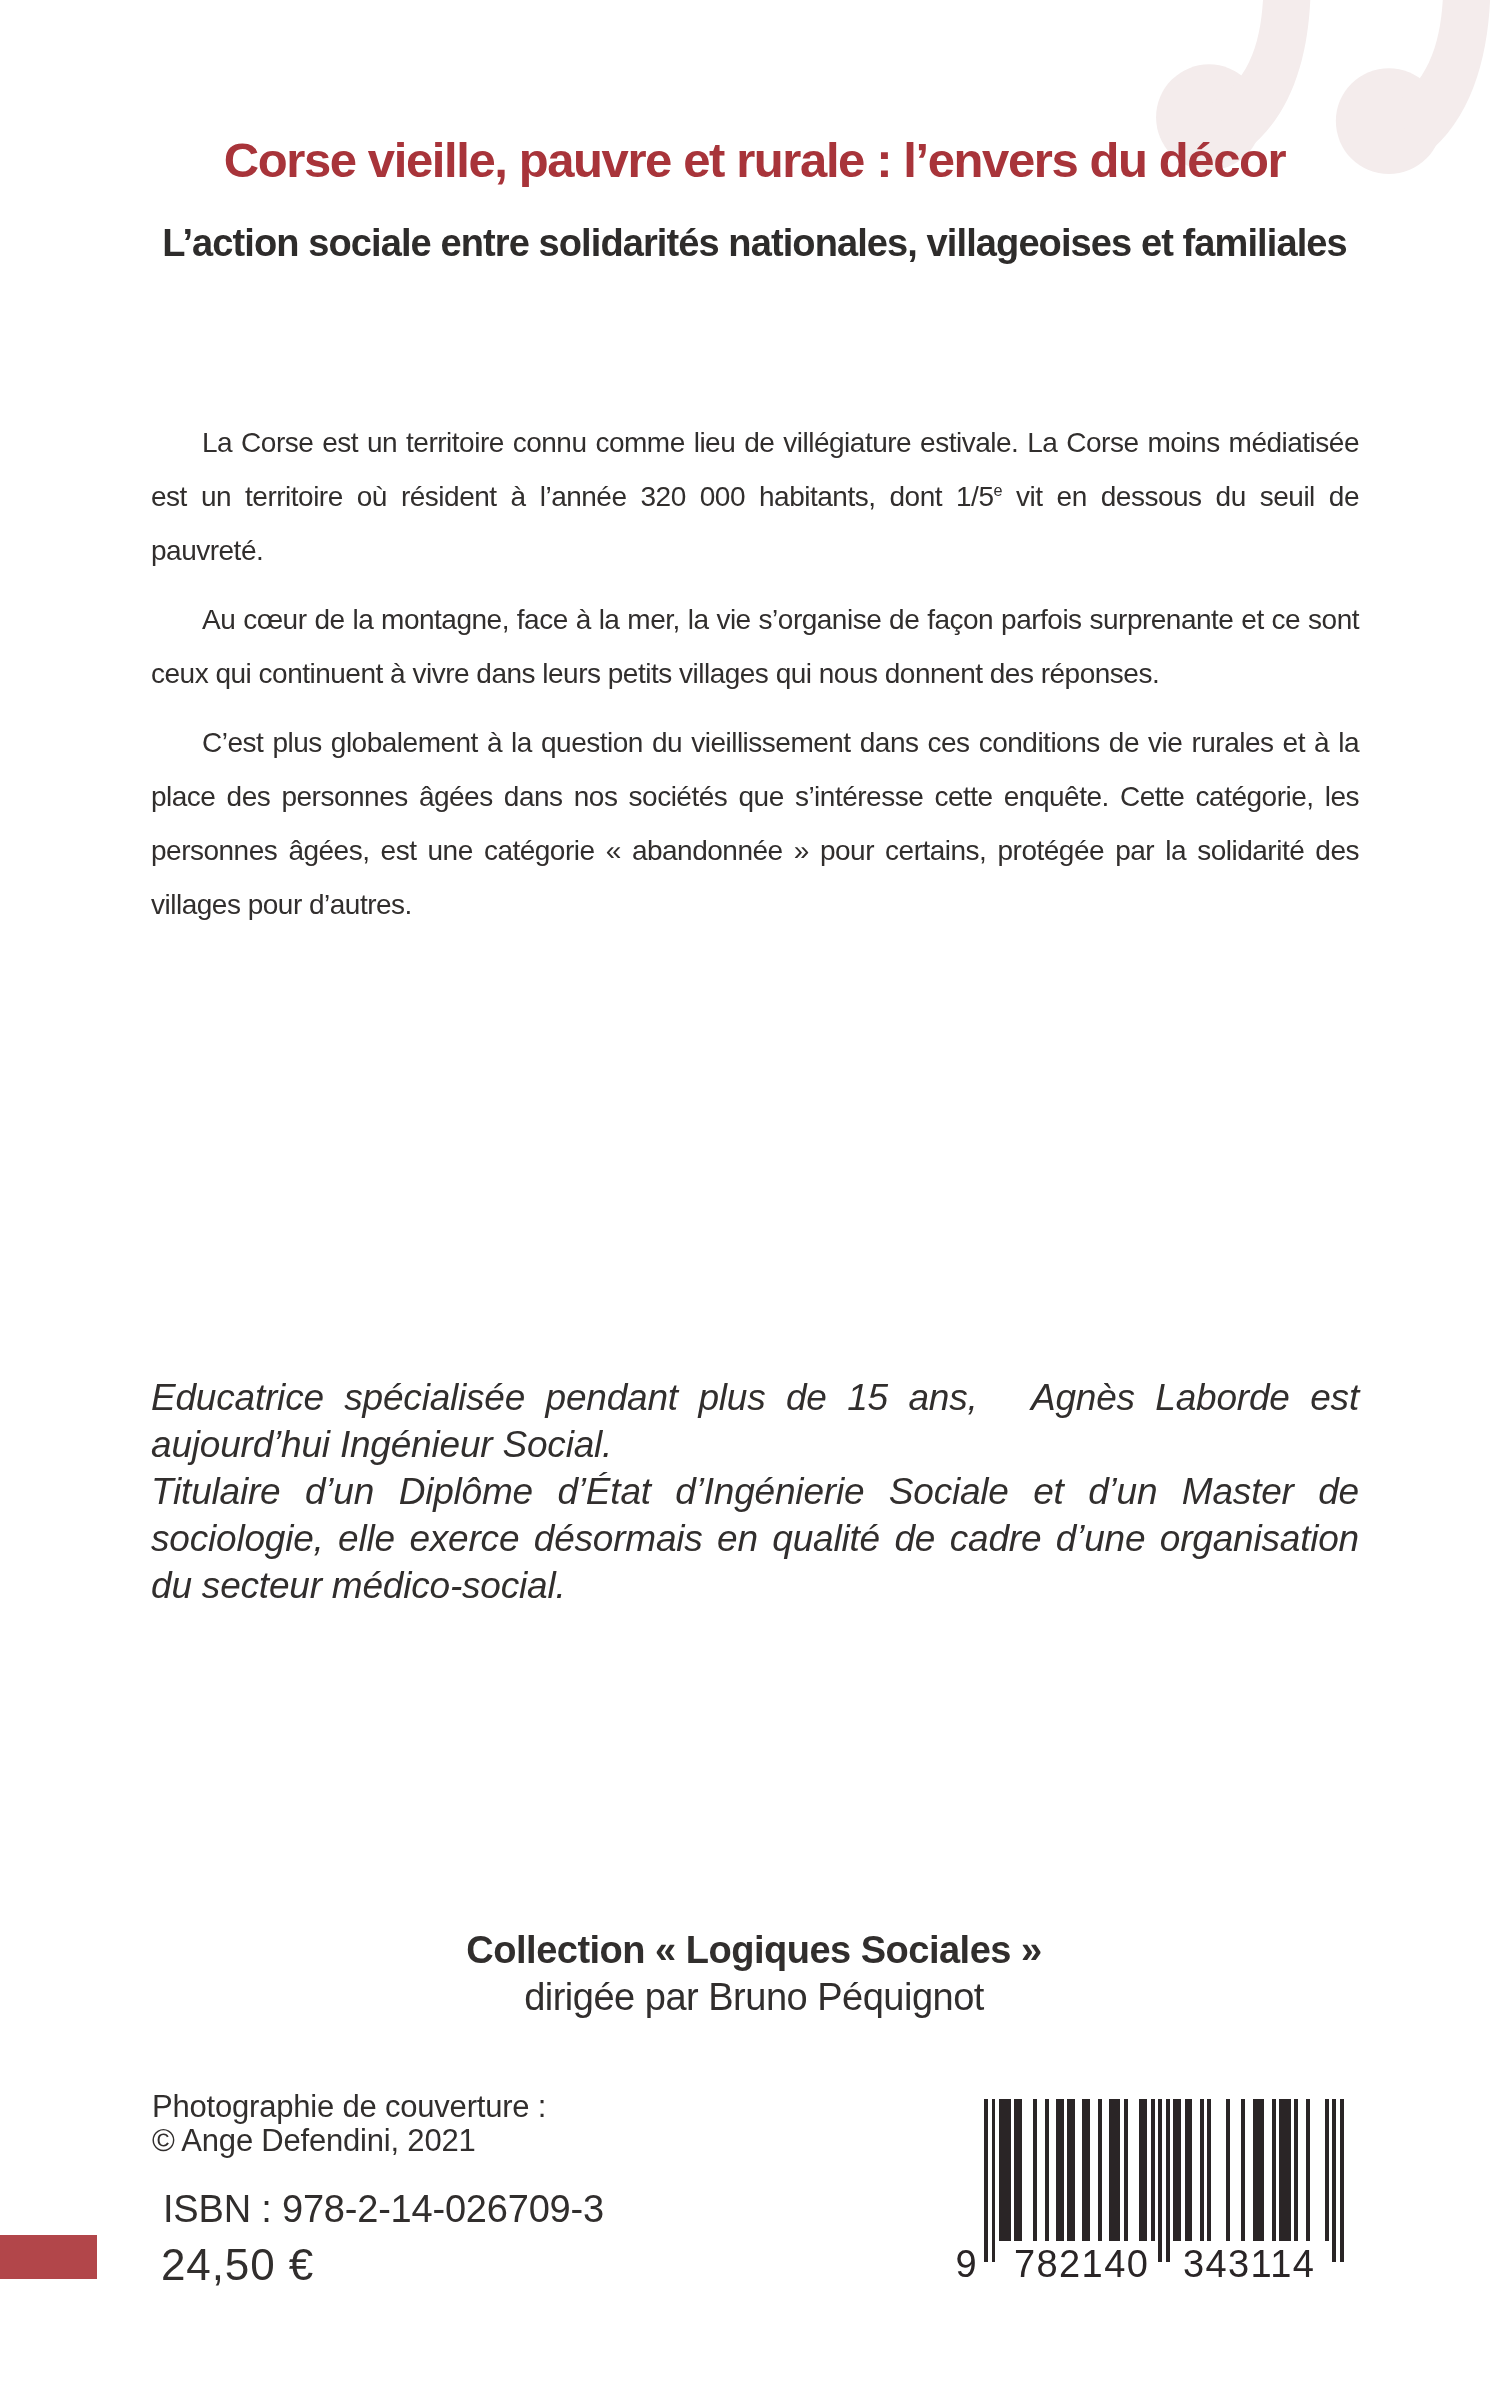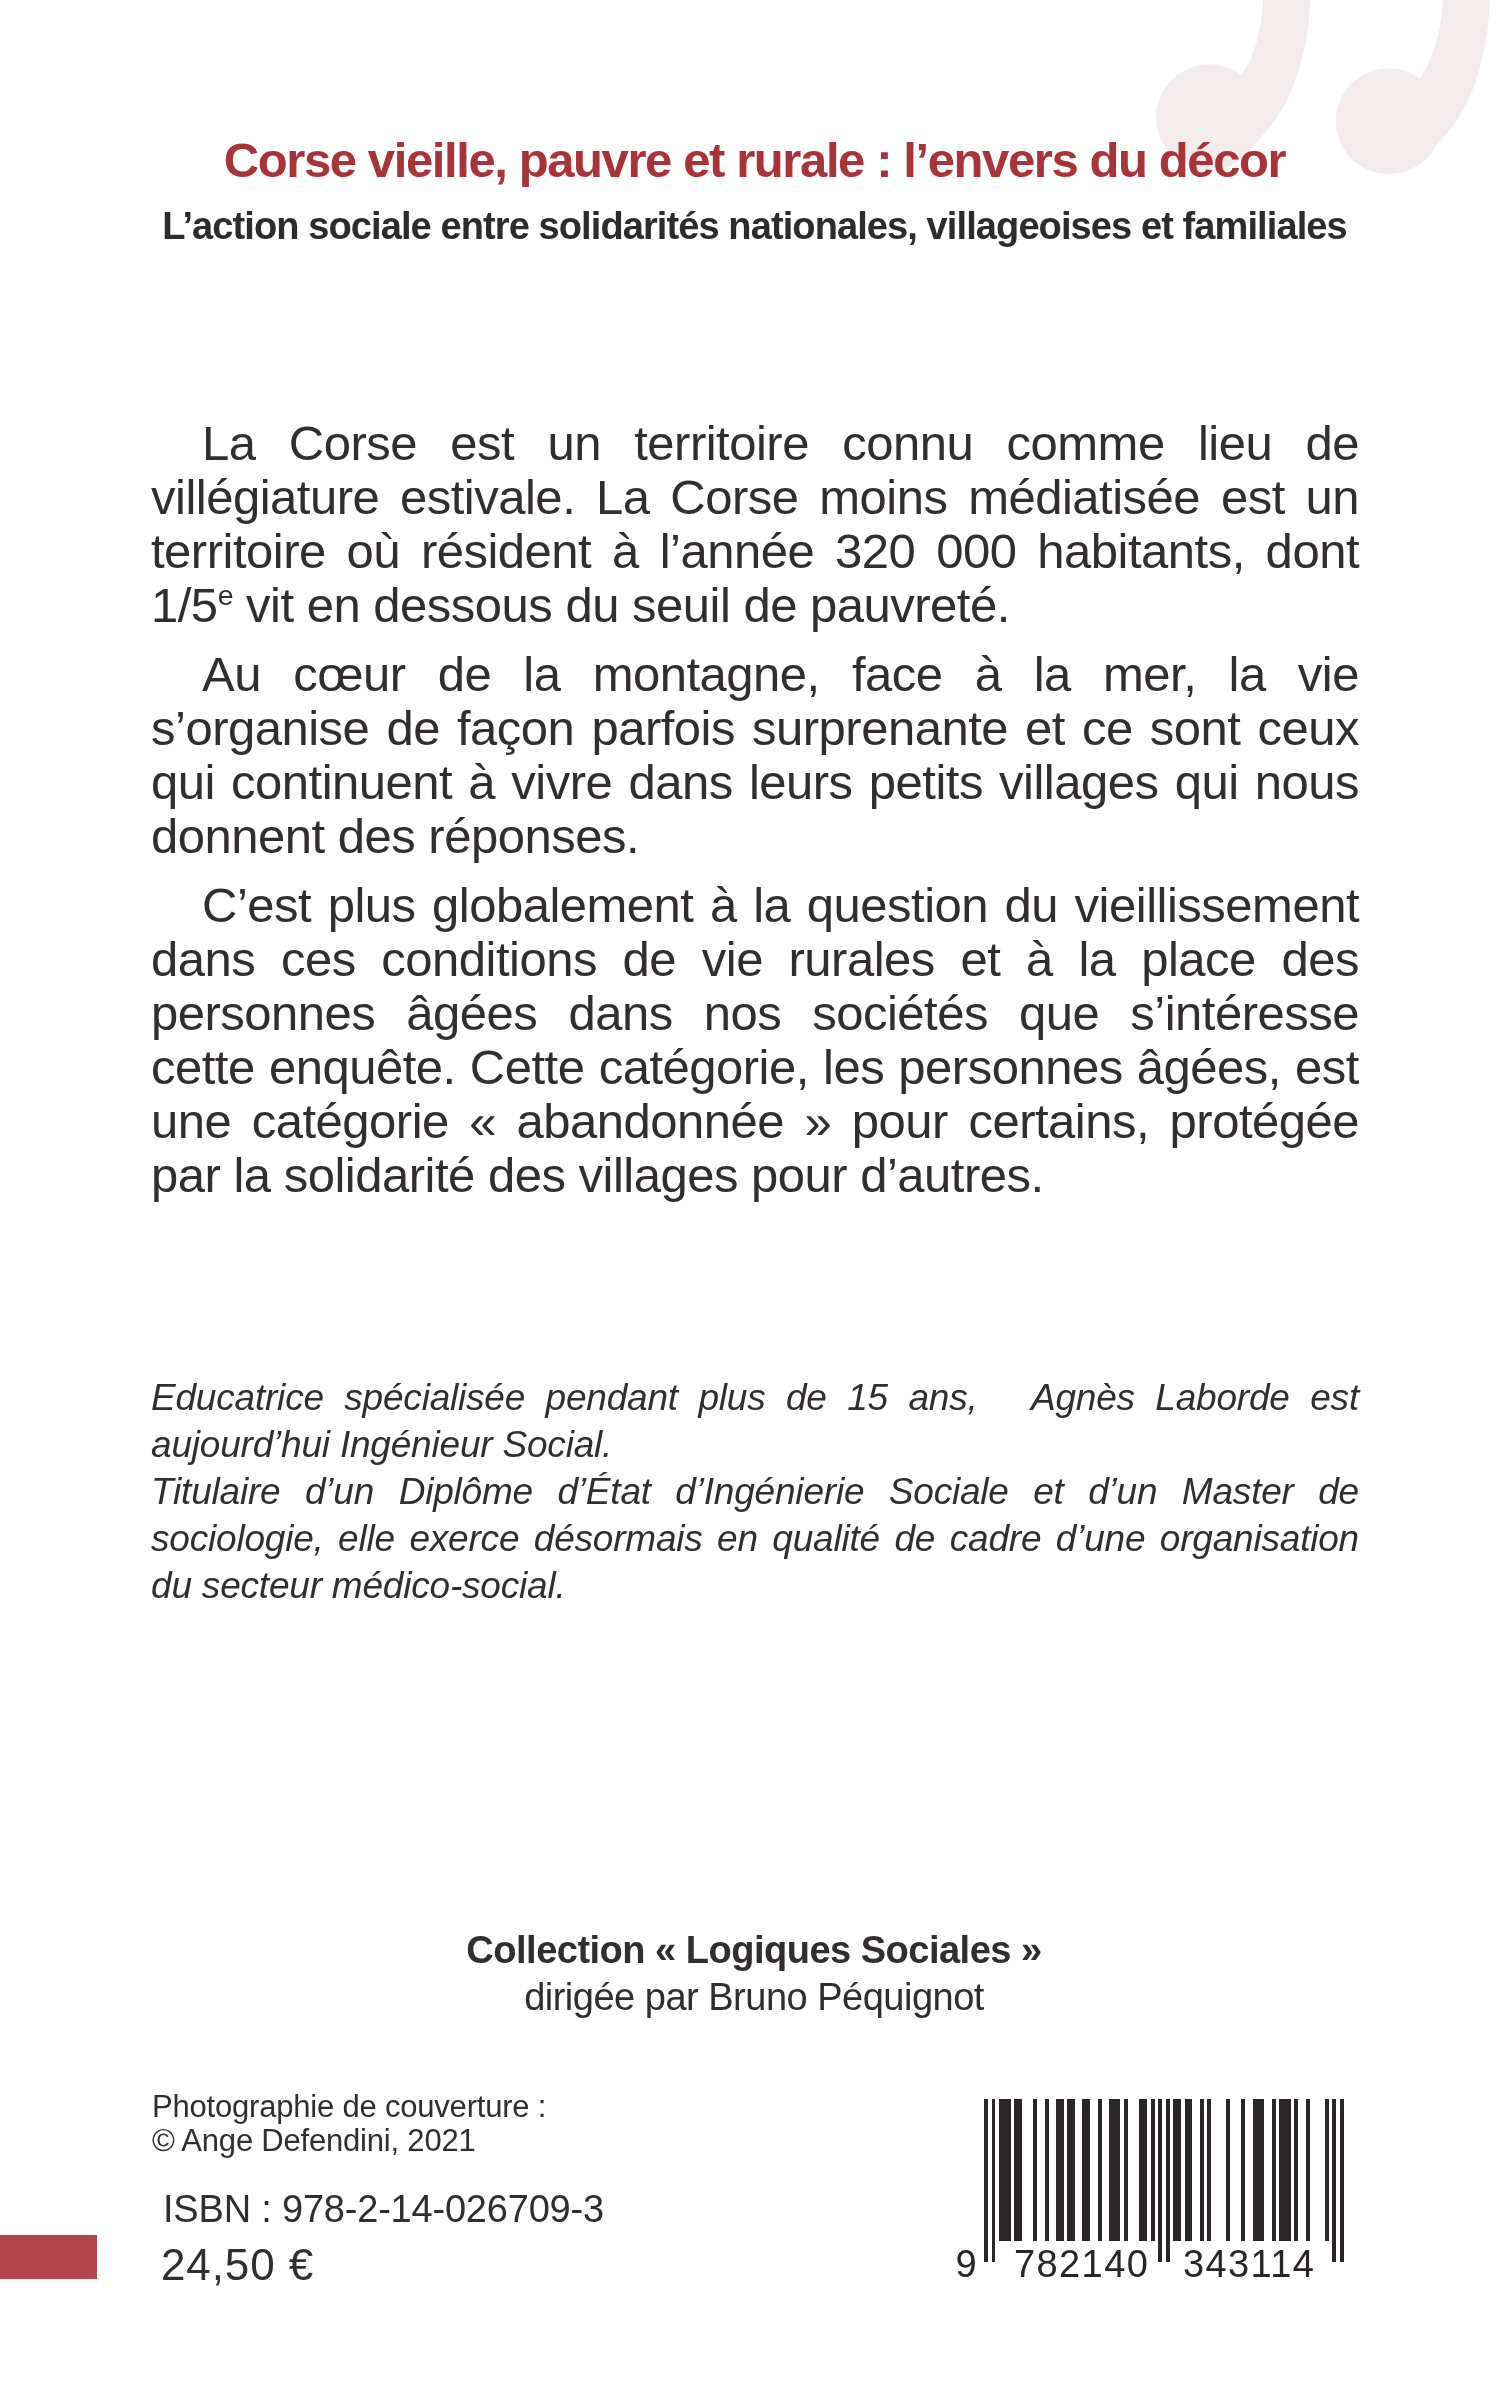--- a/index.html
+++ b/index.html
@@ -14,29 +14,29 @@
   .quotes{position:absolute;top:0;right:13.2px;width:341px;height:176px;}
   .quotes .qm{fill:var(--quote-mark,#f4ecec);}
 
   
   .book-title{
     position:absolute;top:98px;left:95px;width:1319px;
     text-align:center;font-size:49px;line-height:59px;font-weight:bold;
     letter-spacing:-1.4px;color:var(--accent-red,#a8343a);
   }
   .book-subtitle{
-    position:absolute;top:171px;left:95px;width:1319px;
+    position:absolute;top:188px;left:95px;width:1319px;
     text-align:center;font-size:38px;line-height:47px;font-weight:bold;
     letter-spacing:-0.9px;color:#2e2c2b;
   }
 
   
   .synopsis{
     position:absolute;top:416px;left:151px;width:1208px;
-    font-size:49px;line-height:54px;letter-spacing:-0.5px;
+    font-size:28px;line-height:54px;letter-spacing:-0.5px;
     text-align:justify;
   }
   .synopsis p{margin:0 0 15px 0;text-indent:51px;}
   .synopsis sup{font-size:0.58em;vertical-align:super;line-height:0;}
 
   
   .bio{
     position:absolute;top:1374px;left:151px;width:1208px;
     font-size:37px;line-height:47px;font-style:italic;
     text-align:justify;letter-spacing:-0.2px;

